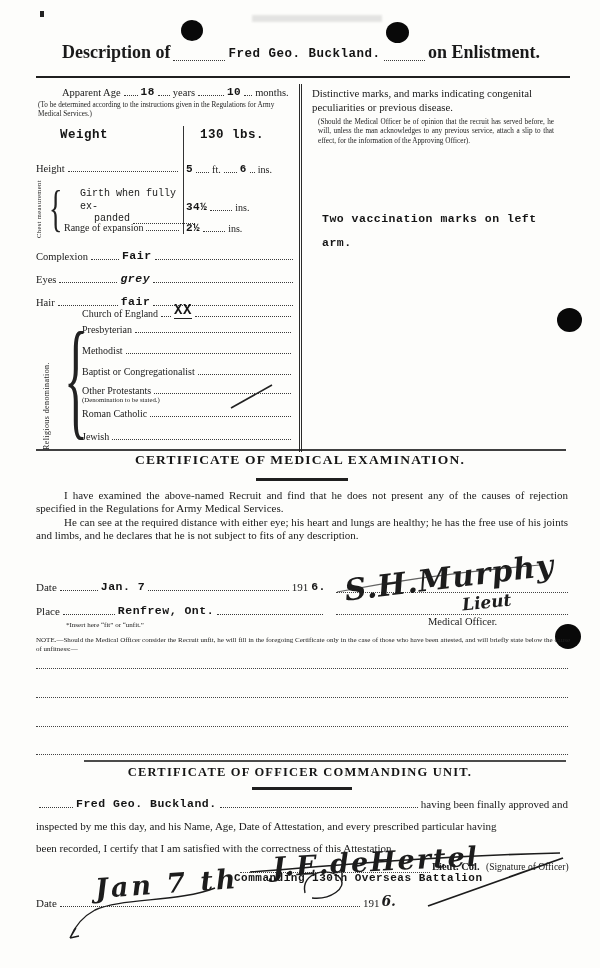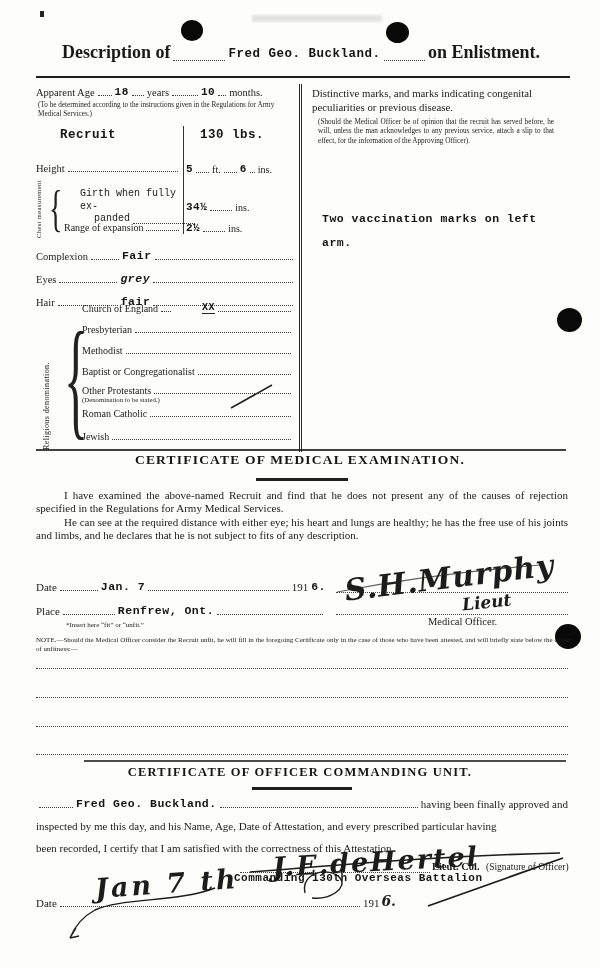--- a/index.html
+++ b/index.html
@@ -40,36 +40,36 @@
     <span class="dots grow"></span>
     <span class="serif" style="font-size:18px;font-weight:bold;">on Enlistment.</span>
   </div>
   <div class="abs hr" style="left:36px;top:76px;width:534px;height:2px;"></div>
 
   <div class="abs" style="left:299px;top:84px;height:368px;border-left:3px double #2a2a2a;"></div>
   <div class="abs hr" style="left:36px;top:449px;width:530px;height:1.5px;opacity:.85;"></div>
 
   <div class="abs" style="left:36px;top:84px;width:260px;height:366px;">
 
-    <div class="row" style="position:absolute;top:2px;width:100%;font-size:10.5px;">
+    <div class="row" style="position:absolute;top:2px;width:100%;font-size:10.5px;margin-left:26px;">
       <span>Apparent Age</span>
       <span class="dots" style="width:14px;"></span>
       <span class="typed" style="font-size:11px;">18</span>
       <span class="dots" style="width:12px;"></span>
       <span>years</span>
       <span class="dots" style="width:26px;"></span>
       <span class="typed" style="font-size:11px;">10</span>
       <span class="dots" style="width:8px;"></span>
       <span>months.</span>
     </div>
     <div class="small-note" style="position:absolute;top:17px;left:2px;width:252px;">(To be determined according to the instructions given in the Regulations for Army Medical Services.)</div>
 
     <div class="abs" style="left:147px;top:42px;height:108px;border-left:1px solid #333;"></div>
 
-    <span class="typed abs" style="left:24px;top:44px;font-size:12.5px;">Recruit</span>
+    <span class="typed abs" style="left:24px;top:44px;font-size:12.5px;">Weight</span>
     <span class="typed abs" style="left:164px;top:44px;font-size:12.5px;">130 lbs.</span>
 
     <div class="row" style="position:absolute;top:79px;left:0;width:145px;font-size:10.5px;">
       <span>Height</span>
       <span class="dots grow"></span>
     </div>
     <div class="row" style="position:absolute;top:79px;left:150px;width:108px;font-size:10px;">
       <span class="typed" style="font-size:11px;">5</span>
       <span class="dots" style="width:13px;"></span>
       <span>ft.</span>
@@ -124,21 +124,21 @@
       <span class="dots grow"></span>
     </div>
 
     <div class="vlabel" style="position:absolute;left:6px;top:244px;height:122px;font-size:8px;">
       <span>Religious</span>&nbsp;<span>denomination.</span>
     </div>
     <div class="brace abs" style="left:28px;top:228px;font-size:100px;transform:scale(.5,1.32);transform-origin:left top;">{</div>
     <div class="row" style="position:absolute;top:218px;left:46px;width:212px;font-size:10px;">
       <span>Church of England</span>
       <span class="dots" style="width:10px;"></span>
-      <span class="typed" style="font-size:10px;border-bottom:1.5px solid #222;margin-left:28px;">XX</span>
+      <span class="typed" style="font-size:14px;border-bottom:1.5px solid #222;">XX</span>
       <span class="dots grow"></span>
     </div>
     <div class="row" style="position:absolute;top:240px;left:46px;width:212px;font-size:10px;">
       <span>Presbyterian</span>
       <span class="dots grow"></span>
     </div>
     <div class="row" style="position:absolute;top:261px;left:46px;width:212px;font-size:10px;">
       <span>Methodist</span>
       <span class="dots grow"></span>
     </div>

